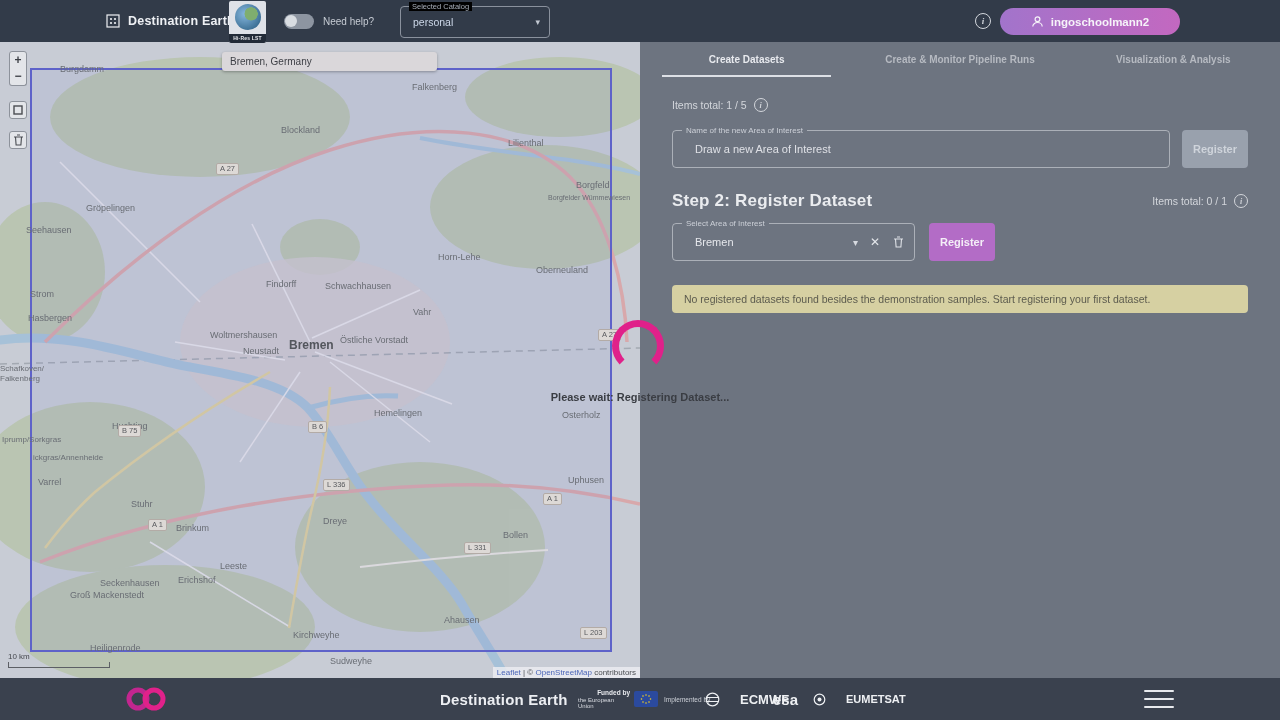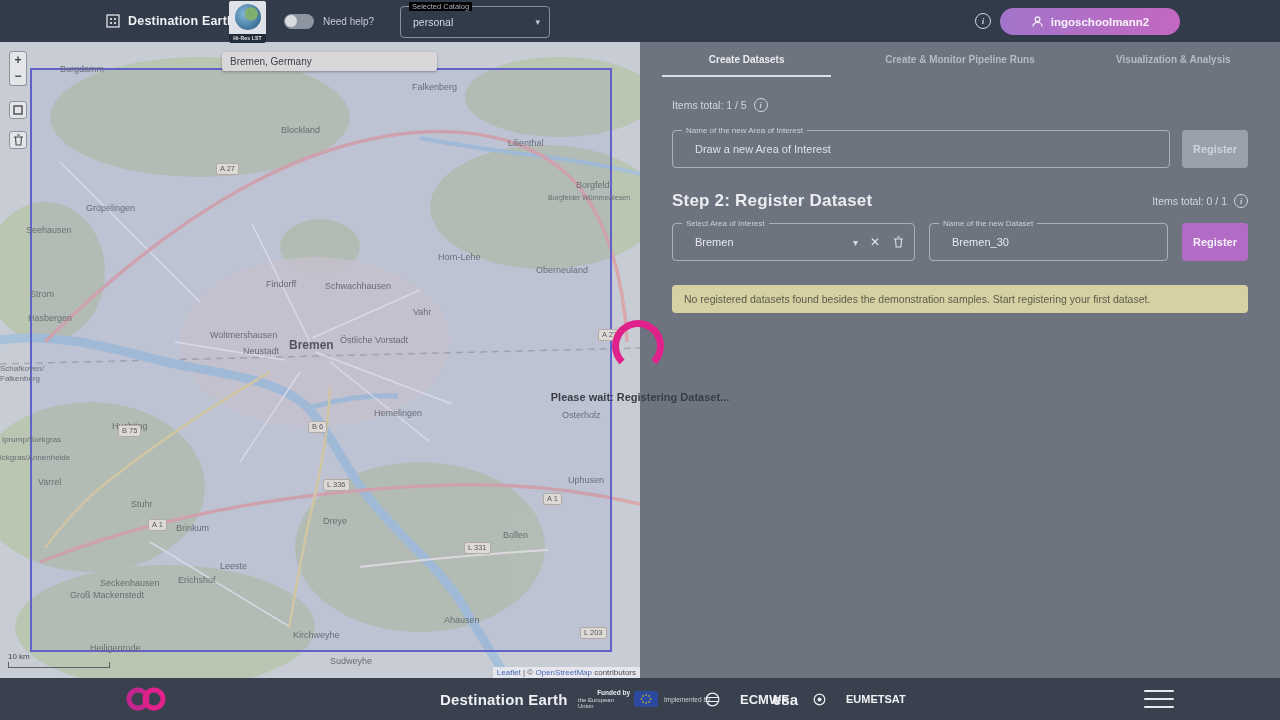--- a/index.html
+++ b/index.html
@@ -225,21 +225,21 @@
         <span class="map-label" style="left: 413px; top: 265px;">Vahr</span>
         <span class="map-label city" style="left: 289px; top: 296px;">Bremen</span>
         <span class="map-label" style="left: 243px; top: 304px;">Neustadt</span>
         <span class="map-label" style="left: 340px; top: 293px;">Östliche Vorstadt</span>
         <span class="map-label" style="left: 374px; top: 366px;">Hemelingen</span>
         <span class="map-label" style="left: 562px; top: 368px;">Osterholz</span>
         <span class="map-label" style="left: 112px; top: 379px;">Huchting</span>
         <span class="map-label" style="left: 2px; top: 393px; font-size: 8px;">Iprump/Sorkgras</span>
         <span class="map-label" style="left: 0px; top: 322px; font-size: 8px;">Schafkoven/</span>
         <span class="map-label" style="left: 0px; top: 332px; font-size: 8px;">Falkenberg</span>
-        <span class="map-label" style="left: 0px; top: 411px; font-size: 8px;">ickgras/Annenheide</span>
+        <span class="map-label" style="left: 0px; top: 411px; font-size: 8px; padding-left: 33px;">ickgras/Annenheide</span>
         <span class="map-label" style="left: 38px; top: 435px;">Varrel</span>
         <span class="map-label" style="left: 131px; top: 457px;">Stuhr</span>
         <span class="map-label" style="left: 176px; top: 481px;">Brinkum</span>
         <span class="map-label" style="left: 323px; top: 474px;">Dreye</span>
         <span class="map-label" style="left: 503px; top: 488px;">Bollen</span>
         <span class="map-label" style="left: 568px; top: 433px;">Uphusen</span>
         <span class="map-label" style="left: 444px; top: 573px;">Ahausen</span>
         <span class="map-label" style="left: 220px; top: 519px;">Leeste</span>
         <span class="map-label" style="left: 100px; top: 536px;">Seckenhausen</span>
         <span class="map-label" style="left: 178px; top: 533px;">Erichshof</span>
@@ -316,24 +316,20 @@
         <span class="flabel">Select Area of Interest</span>
         <span class="fvalue">Bremen</span>
         <span class="fcaret">▾</span>
         <span class="x-icon">✕</span>
         <span class="trash">
           <svg width="11" height="12" viewBox="0 0 11 12">
               <path d="M1 3h9M4 1h3M2.5 3l.6 8h4.8l.6-8" fill="none" stroke="#dfe2e7" stroke-width="1.1"></path>
             </svg>
         </span>
       </div>
-      <div class="field namef">
-        <span class="flabel">Name of the new Dataset</span>
-        <span class="fvalue">Bremen_30</span>
-      </div>
       <button class="btn primary">Register</button>
     </div>
 
     <div class="alert">No registered datasets found besides the demonstration samples. Start registering your first dataset.</div>
   </section>
 
   <div class="spinner"></div>
   <div class="loading-text">Please wait: Registering Dataset...</div>
 
   <footer class="footer">

